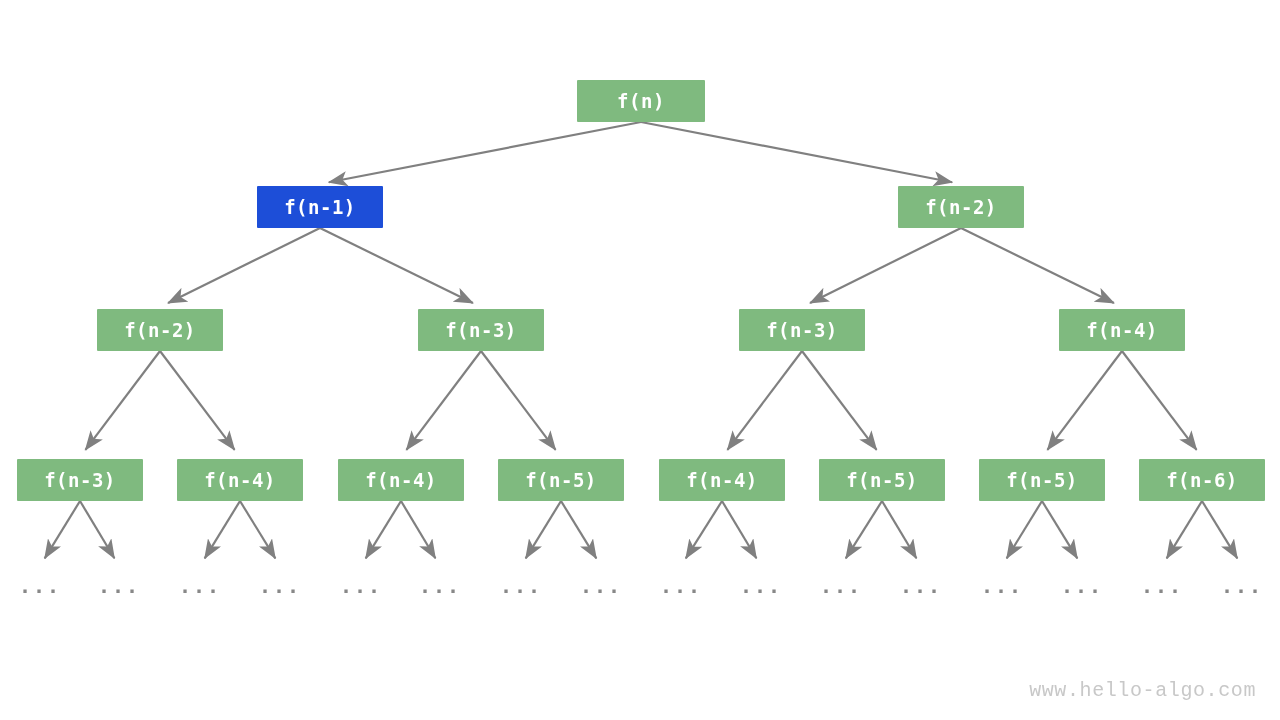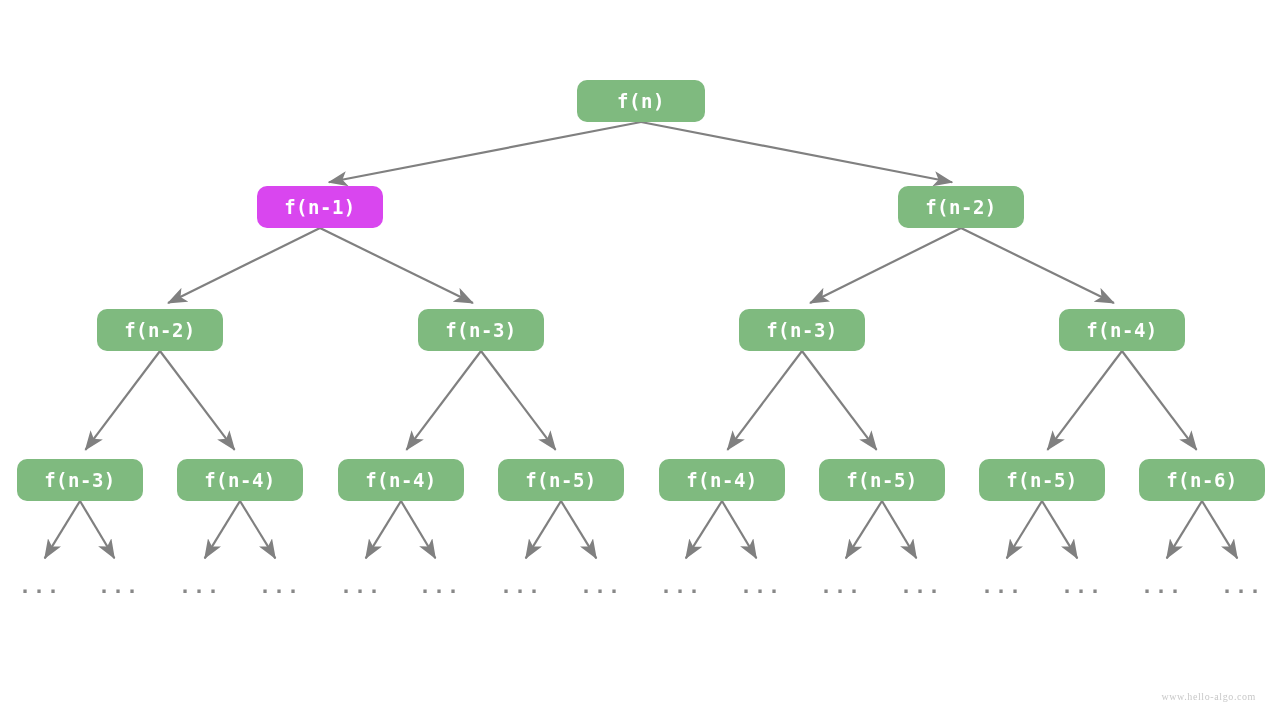--- a/index.html
+++ b/index.html
@@ -26,21 +26,21 @@
     top: 0;
     left: 0;
     width: 1280px;
     height: 720px;
     pointer-events: none;
   }
   .node {
     position: absolute;
     box-sizing: border-box;
     background: #7fba7f;
-    border-radius: 10px;
+    border-radius: 1px;
     color: #ffffff;
     display: flex;
     align-items: center;
     justify-content: center;
     font-family: "DejaVu Sans Mono", "Liberation Mono", monospace;
     font-size: 19px;
     font-weight: bold;
     letter-spacing: 0.5px;
     white-space: nowrap;
     z-index: 2;
@@ -55,22 +55,22 @@
     line-height: 1;
     transform: translate(-50%, -50%);
     z-index: 2;
     white-space: nowrap;
   }
   #watermark {
     position: absolute;
     right: 24px;
     bottom: 18px;
     color: #c8c8c8;
-    font-family: Liberation Serif, serif;
-    font-size: 10px;
+    font-family: Liberation Mono, monospace;
+    font-size: 20px;
     letter-spacing: 0.6px;
     z-index: 3;
     white-space: nowrap;
   }
 </style>
 </head>
 <body style="background: rgb(255, 255, 255);">
 
 <div id="canvas">
 
@@ -107,21 +107,21 @@
       <line x1="882" y1="501" x2="845.8015299796642" y2="558.3878183249225" stroke="#808080" stroke-width="2.2" marker-end="url(#arrowhead)"></line>
       <line x1="882" y1="501" x2="916.3695382011523" y2="558.282563668587" stroke="#808080" stroke-width="2.2" marker-end="url(#arrowhead)"></line>
       <line x1="1042" y1="501" x2="1006.716876830979" y2="558.3350751496591" stroke="#808080" stroke-width="2.2" marker-end="url(#arrowhead)"></line>
       <line x1="1042" y1="501" x2="1077.2831231690209" y2="558.3350751496591" stroke="#808080" stroke-width="2.2" marker-end="url(#arrowhead)"></line>
       <line x1="1202" y1="501" x2="1166.7168768309791" y2="558.3350751496591" stroke="#808080" stroke-width="2.2" marker-end="url(#arrowhead)"></line>
       <line x1="1202" y1="501" x2="1237.2831231690209" y2="558.3350751496591" stroke="#808080" stroke-width="2.2" marker-end="url(#arrowhead)"></line>
     </svg>
 
   <div id="node-layer">
       <div class="node" style="left: 577px; top: 80px; width: 128px; height: 42px; background: rgb(127, 186, 127); color: rgb(255, 255, 255);">f(n)</div>
-      <div class="node" style="left: 257px; top: 186px; width: 126px; height: 42px; background: #d946ef; color: rgb(255, 255, 255);">f(n-1)</div>
+      <div class="node" style="left: 257px; top: 186px; width: 126px; height: 42px; background: #1d4ed8; color: rgb(255, 255, 255);">f(n-1)</div>
       <div class="node" style="left: 898px; top: 186px; width: 126px; height: 42px; background: rgb(127, 186, 127); color: rgb(255, 255, 255);">f(n-2)</div>
       <div class="node" style="left: 97px; top: 309px; width: 126px; height: 42px; background: rgb(127, 186, 127); color: rgb(255, 255, 255);">f(n-2)</div>
       <div class="node" style="left: 418px; top: 309px; width: 126px; height: 42px; background: rgb(127, 186, 127); color: rgb(255, 255, 255);">f(n-3)</div>
       <div class="node" style="left: 739px; top: 309px; width: 126px; height: 42px; background: rgb(127, 186, 127); color: rgb(255, 255, 255);">f(n-3)</div>
       <div class="node" style="left: 1059px; top: 309px; width: 126px; height: 42px; background: rgb(127, 186, 127); color: rgb(255, 255, 255);">f(n-4)</div>
       <div class="node" style="left: 17px; top: 459px; width: 126px; height: 42px; background: rgb(127, 186, 127); color: rgb(255, 255, 255);">f(n-3)</div>
       <div class="node" style="left: 177px; top: 459px; width: 126px; height: 42px; background: rgb(127, 186, 127); color: rgb(255, 255, 255);">f(n-4)</div>
       <div class="node" style="left: 338px; top: 459px; width: 126px; height: 42px; background: rgb(127, 186, 127); color: rgb(255, 255, 255);">f(n-4)</div>
       <div class="node" style="left: 498px; top: 459px; width: 126px; height: 42px; background: rgb(127, 186, 127); color: rgb(255, 255, 255);">f(n-5)</div>
       <div class="node" style="left: 659px; top: 459px; width: 126px; height: 42px; background: rgb(127, 186, 127); color: rgb(255, 255, 255);">f(n-4)</div>

